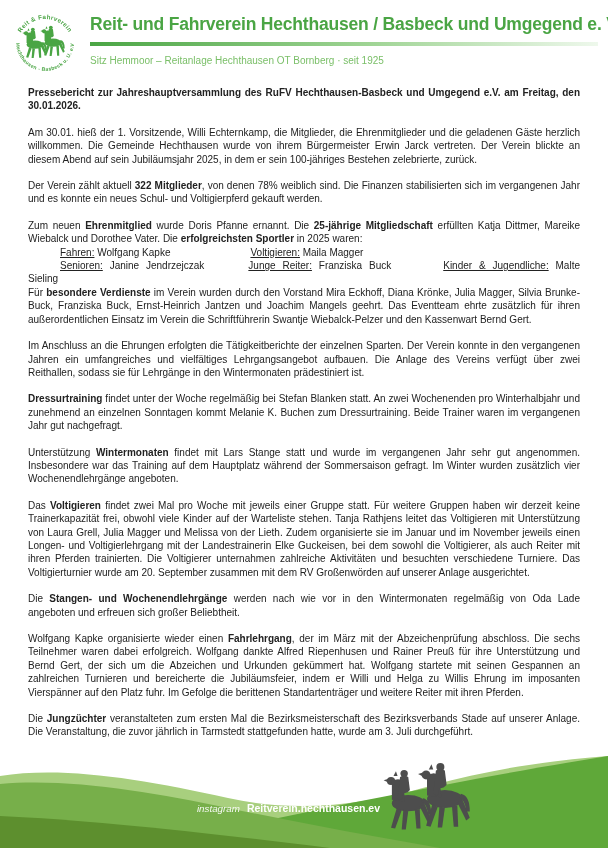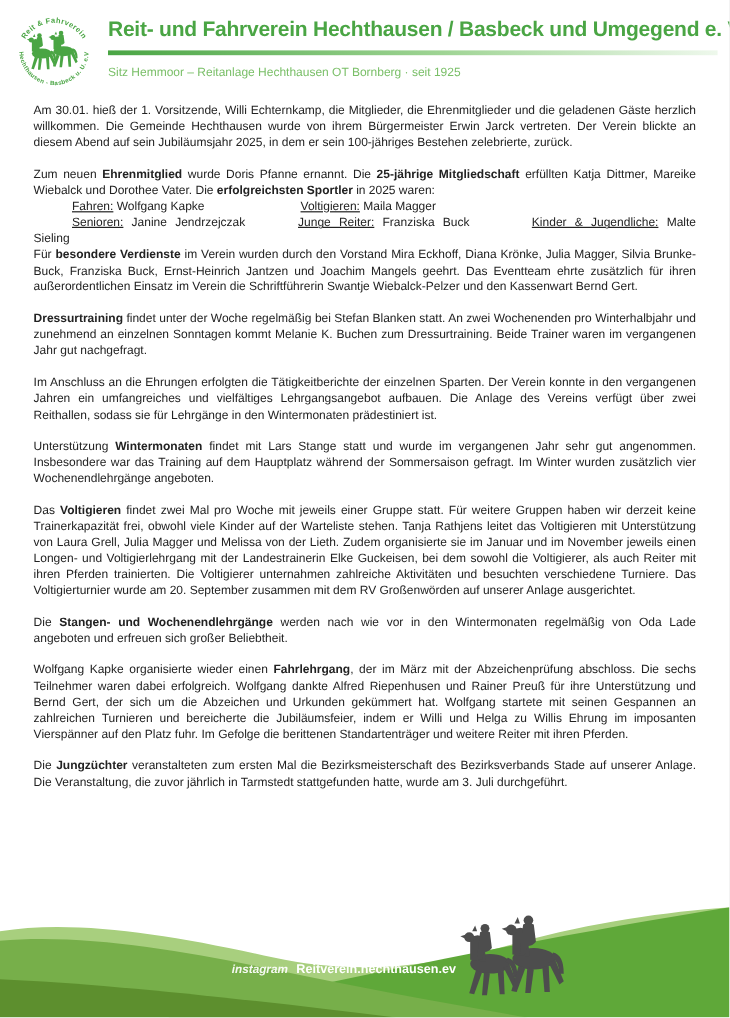--- a/index.html
+++ b/index.html
@@ -47,21 +47,21 @@
   .page-footer{position:absolute;left:0;bottom:0;width:480px;height:92px;z-index:1;}
   .footer-waves{position:absolute;left:0;bottom:0;}
   .wave-light{fill:var(--c-footer-light-green);}
   .wave-bright{fill:var(--c-footer-green);}
   .wave-medium{fill:var(--c-footer-medium-green);}
   .wave-olive{fill:var(--c-footer-olive-green);}
   .contacts{
     position:absolute;right:100px;top:28px;text-align:right;
     color:#fff;font-size:10.5px;line-height:16px;white-space:nowrap;
   }
-  .contacts .lbl{font-style:italic;font-weight:bold;font-size:9.8px;color:rgba(255,255,255,0.93);margin-right:7px;}
+  .contacts .lbl{font-style:italic;font-weight:normal;font-size:9.8px;color:rgba(255,255,255,0.93);margin-right:7px;}
   .contacts .val{font-weight:bold;}
   .horses{position:absolute;right:3px;bottom:8px;}
   .sil{fill:var(--c-silhouette-gray);}
   svg{display:block;}
 </style>
 </head>
 <body>
 
 <svg width="0" height="0" style="position:absolute" aria-hidden="true">
   <defs>
@@ -102,24 +102,26 @@
       </svg>
     </div>
     <div class="head-right">
       <div class="club-title">Reit- und Fahrverein Hechthausen / Basbeck und Umgegend e. V.</div>
       <div class="header-divider"></div>
       <div class="club-subtitle">Sitz Hemmoor – Reitanlage Hechthausen OT Bornberg  ·  seit 1925</div>
     </div>
   </header>
 
   <main class="doc">
+      <p class="para"><b>Pressebericht zur Jahreshauptversammlung des RuFV Hechthausen-Basbeck und Umgegend e.V. am Freitag, den 30.01.2026.</b></p>
       <p class="para"><span>Am 30.01. hieß der 1. Vorsitzende, Willi Echternkamp, die Mitglieder, die Ehrenmitglieder und die geladenen Gäste herzlich willkommen. Die Gemeinde Hechthausen wurde von ihrem Bürgermeister Erwin Jarck vertreten. Der Verein blickte an diesem Abend auf sein Jubiläumsjahr 2025, in dem er sein 100-jähriges Bestehen zelebrierte, zurück.</span></p>
+      <p class="para"><span>Der Verein zählt aktuell </span><b>322 Mitglieder</b><span>, von denen 78% weiblich sind. Die Finanzen stabilisierten sich im vergangenen Jahr und es konnte ein neues Schul- und Voltigierpferd gekauft werden.</span></p>
       <p class="para"><span>Zum neuen </span><b>Ehrenmitglied</b><span> wurde Doris Pfanne ernannt. Die </span><b>25-jährige Mitgliedschaft</b><span> erfüllten Katja Dittmer, Mareike Wiebalck und Dorothee Vater. Die </span><b>erfolgreichsten Sportler</b><span> in 2025 waren:</span><br><u>Fahren:</u><span> Wolfgang Kapke</span><span class="tab" style="width: 48px;"></span><u>Voltigieren:</u><span> Maila Magger</span><br><u>Senioren:</u><span> Janine Jendrzejczak</span><span class="tab" style="width: 12px;"></span><u>Junge Reiter:</u><span> Franziska Buck</span><span class="tab" style="width: 20px;"></span><u>Kinder &amp; Jugendliche:</u><span> Malte Sieling</span><br><span>Für </span><b>besondere Verdienste</b><span> im Verein wurden durch den Vorstand Mira Eckhoff, Diana Krönke, Julia Magger, Silvia Brunke-Buck, Franziska Buck, Ernst-Heinrich Jantzen und Joachim Mangels geehrt. Das Eventteam ehrte zusätzlich für ihren außerordentlichen Einsatz im Verein die Schriftführerin Swantje Wiebalck-Pelzer und den Kassenwart Bernd Gert.</span></p>
+      <p class="para"><span>Im Anschluss an die Ehrungen erfolgten die Tätigkeitberichte der einzelnen Sparten. Der Verein konnte in den vergangenen Jahren ein umfangreiches und vielfältiges Lehrgangsangebot aufbauen. Die Anlage des Vereins verfügt über zwei Reithallen, sodass sie für Lehrgänge in den Wintermonaten prädestiniert ist.</span></p>
       <p class="para"><b>Dressurtraining</b><span> findet unter der Woche regelmäßig bei Stefan Blanken statt. An zwei Wochenenden pro Winterhalbjahr und zunehmend an einzelnen Sonntagen kommt Melanie K. Buchen zum Dressurtraining. Beide Trainer waren im vergangenen Jahr gut nachgefragt.</span></p>
-      <p class="para"><span>Im Anschluss an die Ehrungen erfolgten die Tätigkeitberichte der einzelnen Sparten. Der Verein konnte in den vergangenen Jahren ein umfangreiches und vielfältiges Lehrgangsangebot aufbauen. Die Anlage des Vereins verfügt über zwei Reithallen, sodass sie für Lehrgänge in den Wintermonaten prädestiniert ist.</span></p>
       <p class="para"><span>Unterstützung </span><b>Wintermonaten</b><span> findet mit Lars Stange statt und wurde im vergangenen Jahr sehr gut angenommen. Insbesondere war das Training auf dem Hauptplatz während der Sommersaison gefragt. Im Winter wurden zusätzlich vier Wochenendlehrgänge angeboten.</span></p>
       <p class="para"><span>Das </span><b>Voltigieren</b><span> findet zwei Mal pro Woche mit jeweils einer Gruppe statt. Für weitere Gruppen haben wir derzeit keine Trainerkapazität frei, obwohl viele Kinder auf der Warteliste stehen. Tanja Rathjens leitet das Voltigieren mit Unterstützung von Laura Grell, Julia Magger und Melissa von der Lieth. Zudem organisierte sie im Januar und im November jeweils einen Longen- und Voltigierlehrgang mit der Landestrainerin Elke Guckeisen, bei dem sowohl die Voltigierer, als auch Reiter mit ihren Pferden trainierten. Die Voltigierer unternahmen zahlreiche Aktivitäten und besuchten verschiedene Turniere. Das Voltigierturnier wurde am 20. September zusammen mit dem RV Großenwörden auf unserer Anlage ausgerichtet.</span></p>
       <p class="para"><span>Die </span><b>Stangen- und Wochenendlehrgänge</b><span> werden nach wie vor in den Wintermonaten regelmäßig von Oda Lade angeboten und erfreuen sich großer Beliebtheit.</span></p>
       <p class="para"><span>Wolfgang Kapke organisierte wieder einen </span><b>Fahrlehrgang</b><span>, der im März mit der Abzeichenprüfung abschloss. Die sechs Teilnehmer waren dabei erfolgreich. Wolfgang dankte Alfred Riepenhusen und Rainer Preuß für ihre Unterstützung und Bernd Gert, der sich um die Abzeichen und Urkunden gekümmert hat. Wolfgang startete mit seinen Gespannen an zahlreichen Turnieren und bereicherte die Jubiläumsfeier, indem er Willi und Helga zu Willis Ehrung im imposanten Vierspänner auf den Platz fuhr. Im Gefolge die berittenen Standartenträger und weitere Reiter mit ihren Pferden.</span></p>
       <p class="para"><span>Die </span><b>Jungzüchter</b><span> veranstalteten zum ersten Mal die Bezirksmeisterschaft des Bezirksverbands Stade auf unserer Anlage. Die Veranstaltung, die zuvor jährlich in Tarmstedt stattgefunden hatte, wurde am 3. Juli durchgeführt.</span></p>
     </main>
 
   <footer class="page-footer">
     <svg class="footer-waves" width="608" height="92" viewBox="0 0 608 92" preserveAspectRatio="none">
       <path class="wave-light" d="M0,20 C60,10 140,22 228,42 C295,57 360,50 430,30 C495,12 555,4 608,0 L608,92 L0,92 Z"></path>

